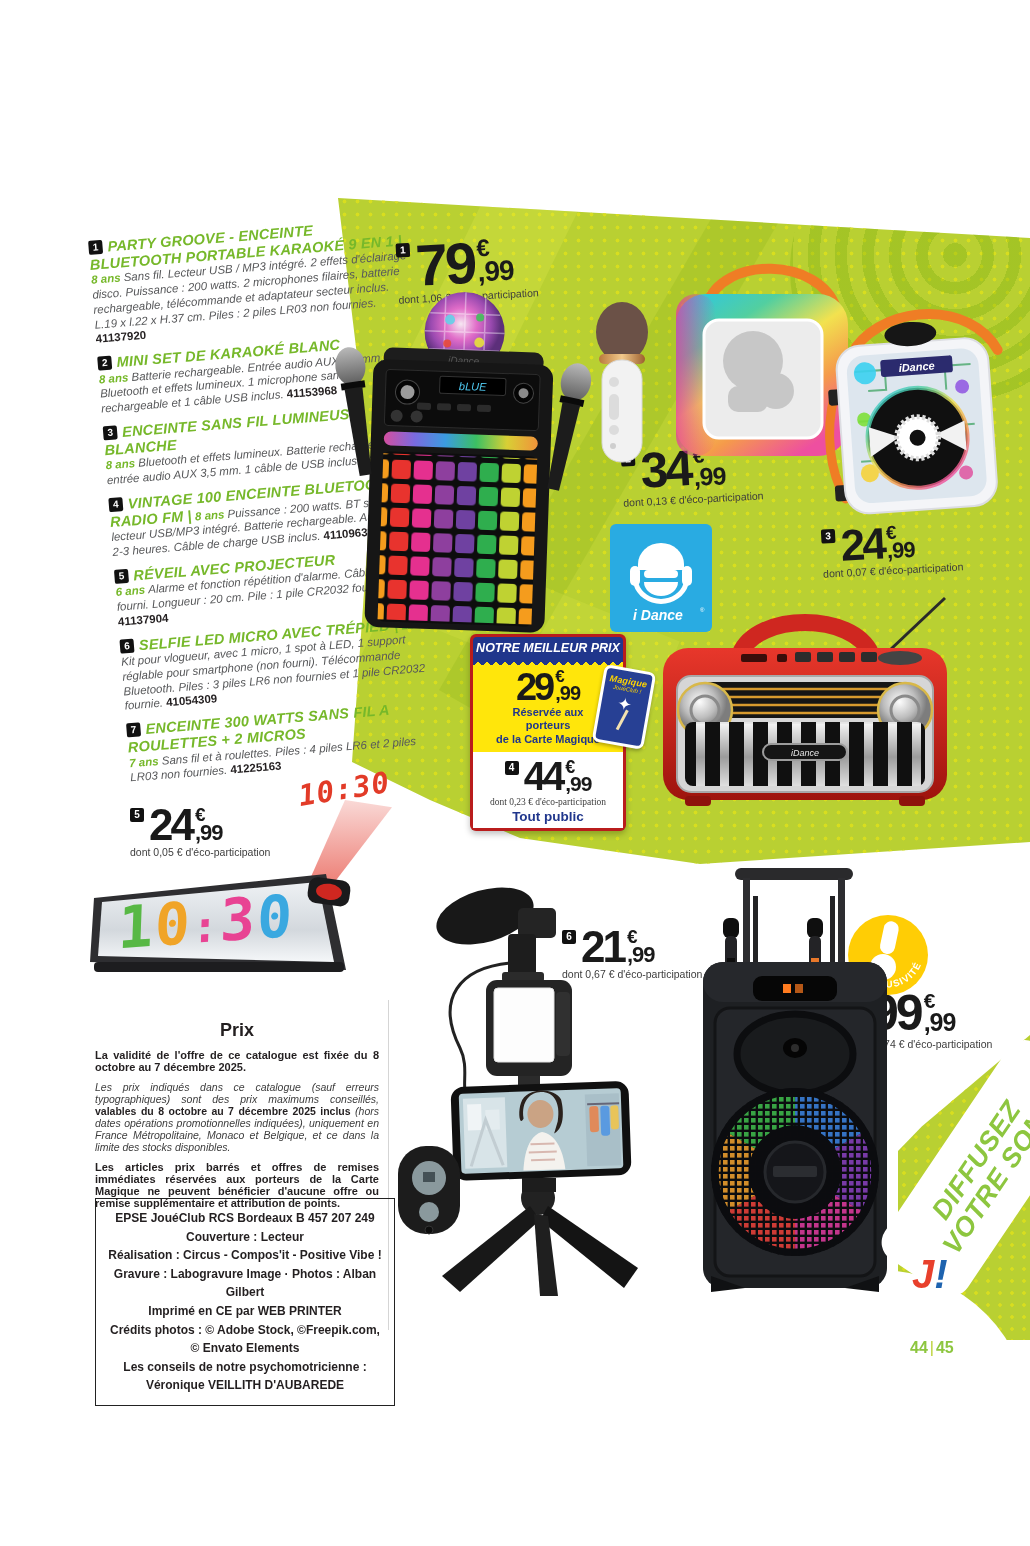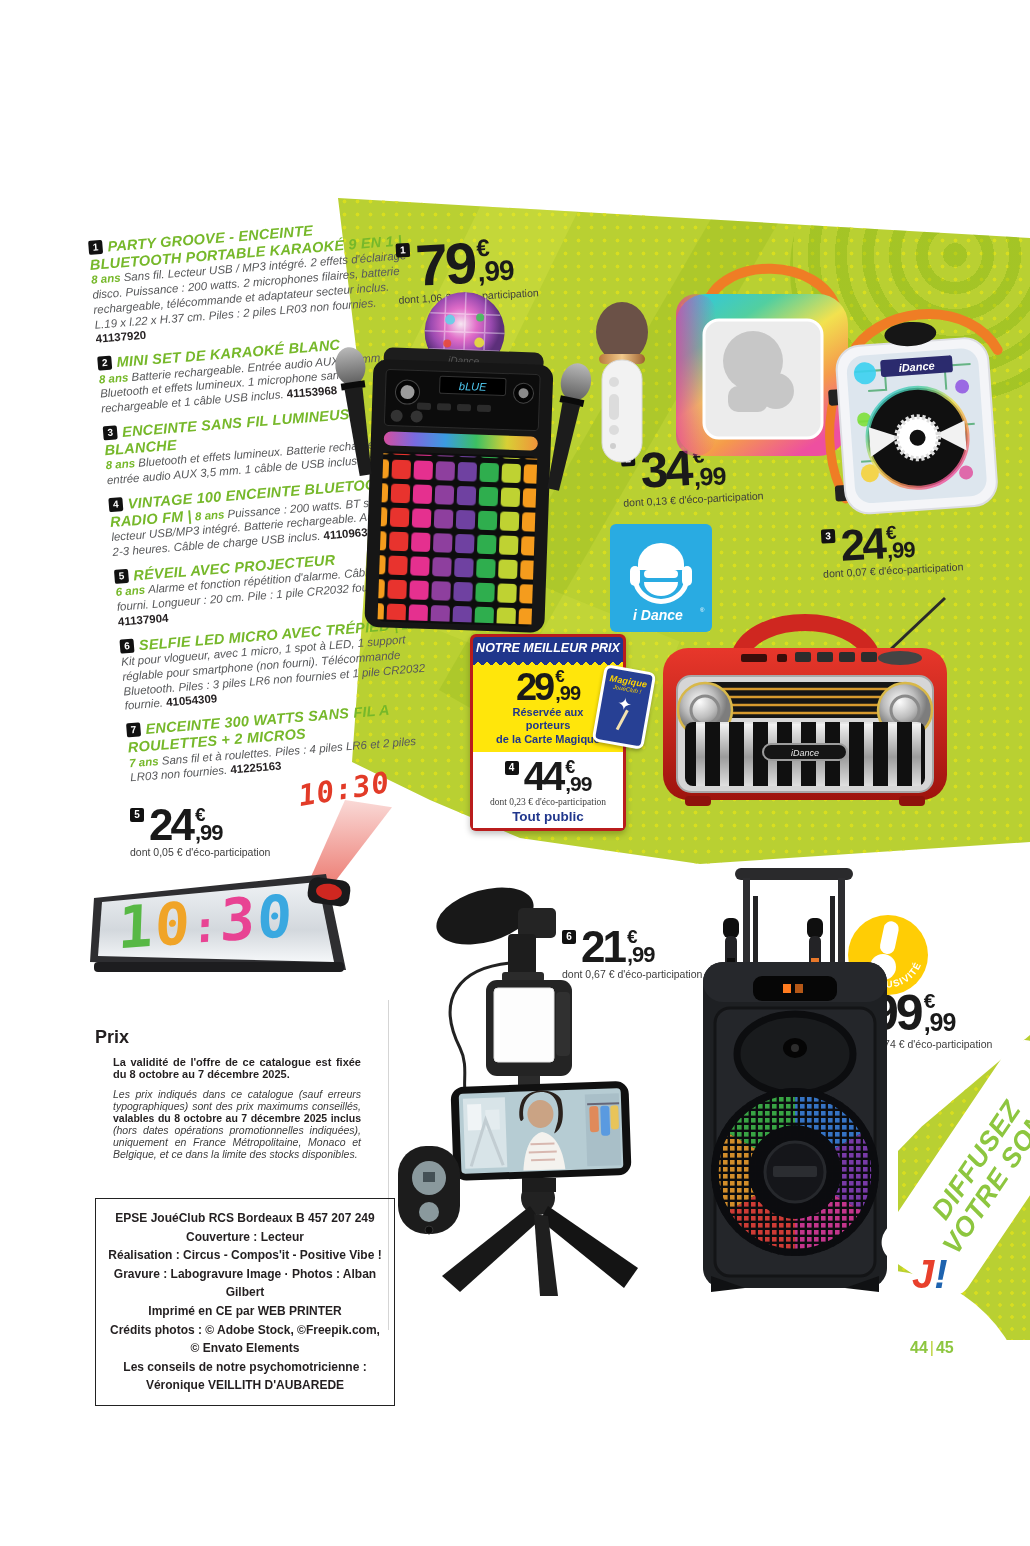--- a/index.html
+++ b/index.html
@@ -79,22 +79,22 @@
   .clock-face-digits{left:118px;top:888px;font-family:"DejaVu Sans Mono",monospace;font-weight:bold;
       font-size:58px;transform:rotate(-4deg) skewX(-6deg);letter-spacing:2px;}
   .clock-face-digits span:nth-child(1){color:#58b845;}
   .clock-face-digits span:nth-child(2){color:#f0a428;}
   .clock-face-digits span:nth-child(3){color:#e84393;font-size:44px;}
   .clock-face-digits span:nth-child(4){color:#e84393;}
   .clock-face-digits span:nth-child(5){color:#3aa8e0;}
 
   
   .legal{left:95px;top:1012px;width:284px;color:#231f20;}
-  .legal h3{margin:15px 0 8px;font-size:18px;}
-  .legal p{margin:0 18px 8px;text-align:justify;}
+  .legal h3{margin:8px 0 8px;font-size:18px;text-align:center;}
+  .legal p{margin:0 0 8px;text-align:justify;}
   .lp1{font-size:11px;font-weight:bold;}
   .lp2{font-size:10.5px;font-style:italic;color:#3c3c3c;}
   .lp2 b{font-style:normal;color:#231f20;}
   .lp3{font-size:11px;font-weight:bold;}
   .credits{left:95px;top:1198px;width:280px;border:1.5px solid #222;padding:10px 9px;}
   .credits div{font-size:12px;font-weight:bold;color:#231f20;line-height:1.55;text-align:center;}
   .colsep{left:388px;top:1000px;width:1px;height:330px;background:#d5d5d5;}
 
   
   .bubble{left:858px;top:1118px;width:260px;height:100px;background:#fff;border-radius:20px;
@@ -555,20 +555,21 @@
       </pattern>
     </defs>
     <polygon points="16,410 50,422 16,426" fill="#101113"></polygon>
     <polygon points="184,410 150,422 184,426" fill="#101113"></polygon>
   </svg>
 
   <div class="abs legal">
     <h3>Prix</h3>
     <p class="lp1">La validité de l'offre de ce catalogue est fixée du 8 octobre au 7 décembre 2025.</p>
     <p class="lp2"><span>Les prix indiqués dans ce catalogue (sauf erreurs typographiques) sont des prix maximums conseillés, </span><b>valables du 8 octobre au 7 décembre 2025 inclus</b><span> (hors dates opérations promotionnelles indiquées), uniquement en France Métropolitaine, Monaco et Belgique, et ce dans la limite des stocks disponibles.</span></p>
+    <p class="lp3">Les articles prix barrés et offres de remises immédiates réservées aux porteurs de la Carte Magique ne peuvent bénéficier d'aucune offre ou remise supplémentaire et attribution de points.</p>
   </div>
   <div class="abs colsep"></div>
 
   <div class="abs credits">
     <div>EPSE JouéClub RCS Bordeaux B 457 207 249</div>
     <div>Couverture : Lecteur</div>
     <div>Réalisation : Circus - Compos'it - Positive Vibe !</div>
     <div>Gravure : Labogravure Image · Photos : Alban Gilbert</div>
     <div>Imprimé en CE par WEB PRINTER</div>
     <div>Crédits photos : © Adobe Stock, ©Freepik.com, © Envato Elements</div>

